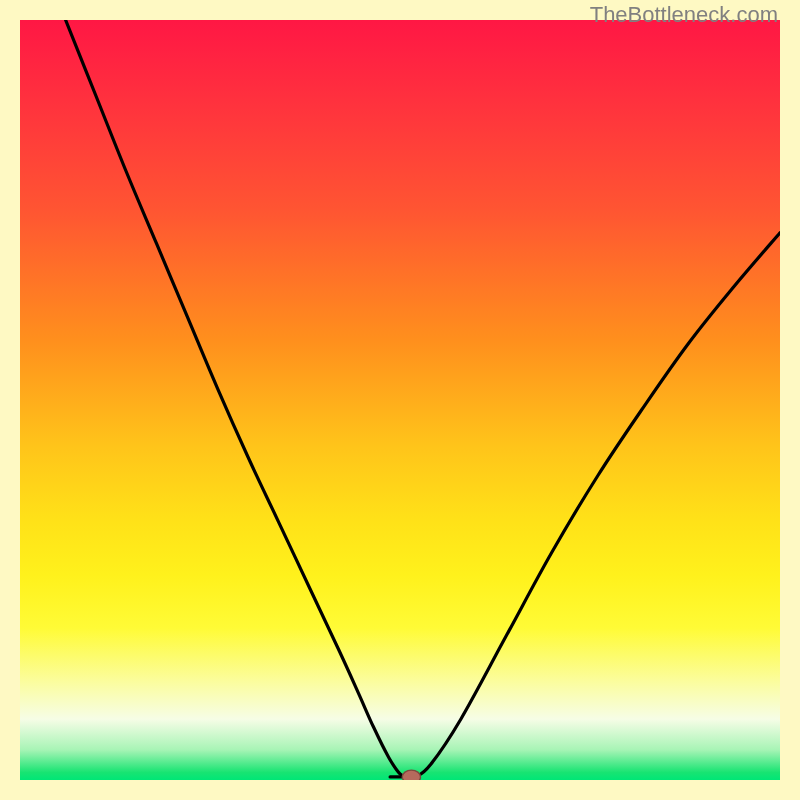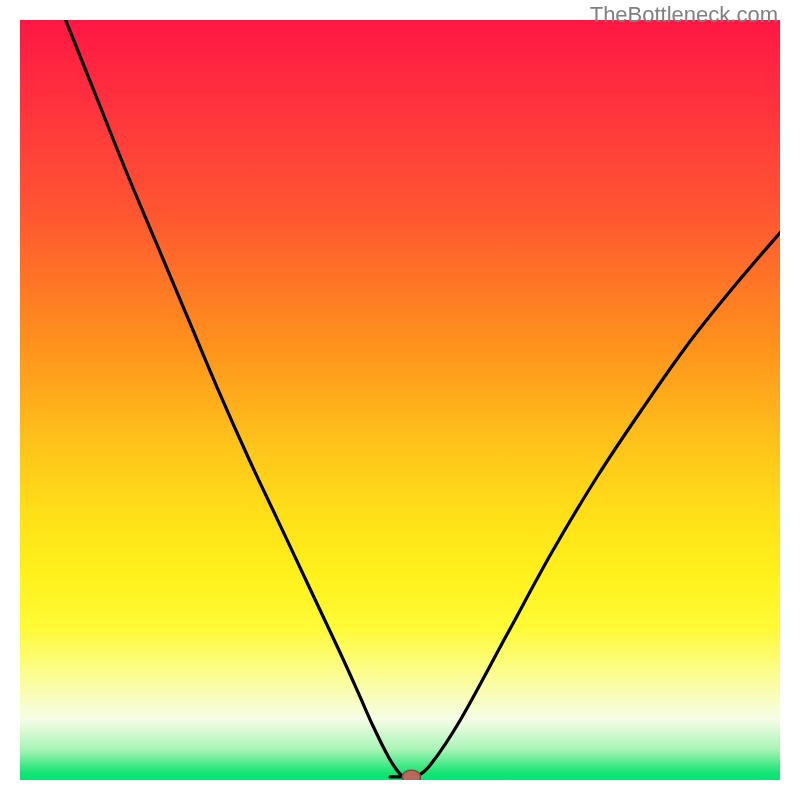--- a/index.html
+++ b/index.html
@@ -8,21 +8,21 @@
     width: 800px;
     height: 800px;
     background: #000000;
     font-family: Arial, Helvetica, sans-serif;
     overflow: hidden;
   }
   .frame {
     position: relative;
     width: 800px;
     height: 800px;
-    background: #ffffff;
+    background: #fef9c3;
   }
   .plot-area {
     position: absolute;
     left: 20px;
     top: 20px;
     width: 760px;
     height: 760px;
     background: linear-gradient(
       to bottom,
       #ff1744 0%,

